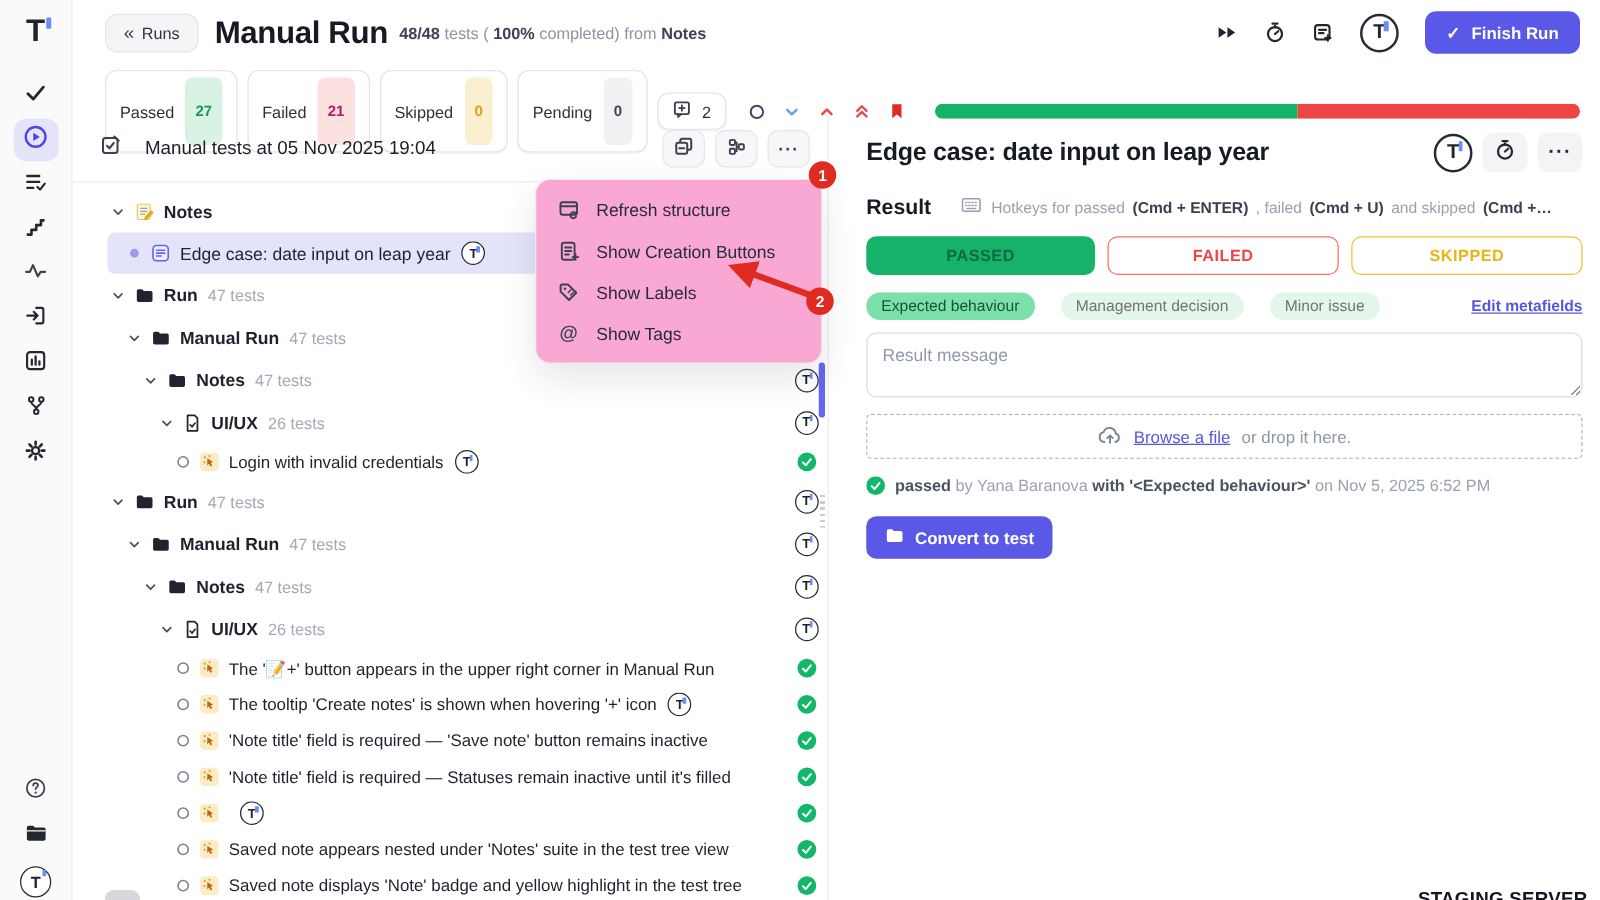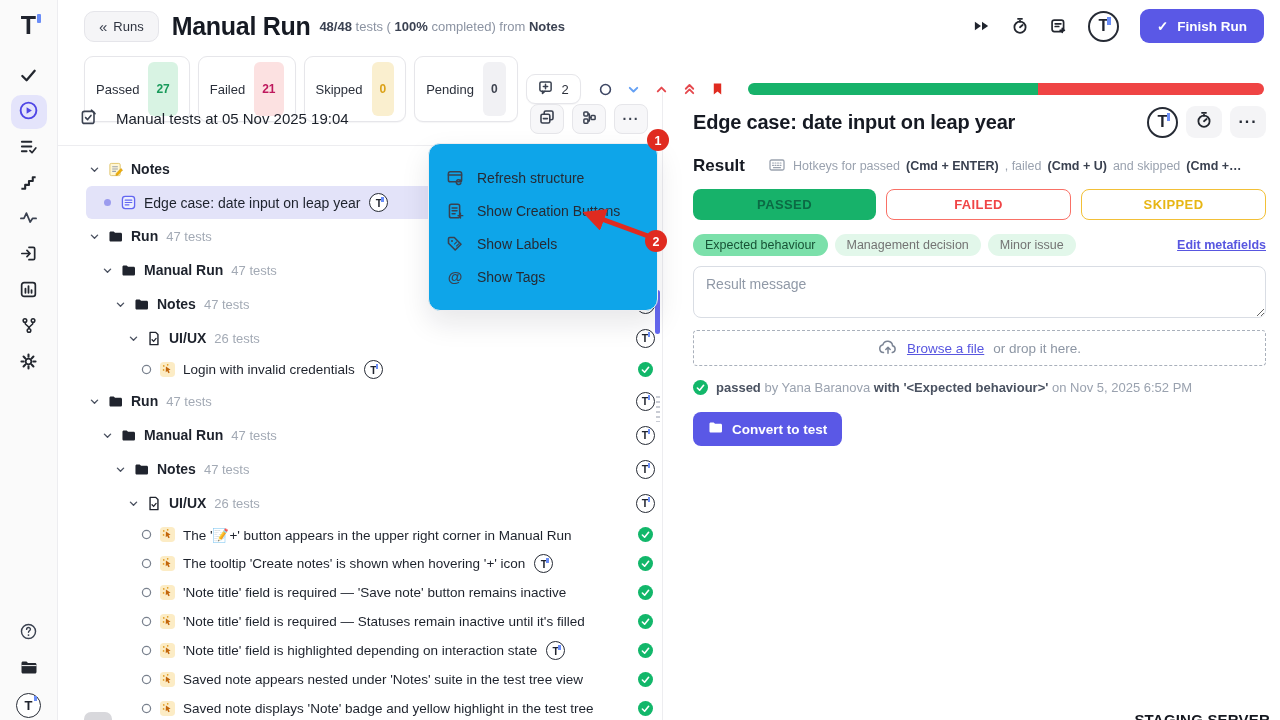--- a/index.html
+++ b/index.html
@@ -56,21 +56,21 @@
   .lbl.bold{font-weight:700}
   .meta{font-size:13px;color:#a3aab5;margin-left:8px;flex:none}
   .inline-tlogo{margin-left:9px}
   .row-right{flex:none;width:34px;display:flex;justify-content:center}
   .seldot{width:7px;height:7px;border-radius:50%;background:#9b9bee}
   .check-dot{width:15px;height:15px;border-radius:50%;background:#12b76a;display:inline-flex;align-items:center;justify-content:center}
   .vscroll{position:absolute;right:2px;top:198px;width:5px;height:44px;background:#6568f0;border-radius:3px}
   .grip{position:absolute;right:2px;top:304px;width:4px;height:26px;background:repeating-linear-gradient(#c9ccd4 0 2px,transparent 2px 5px)}
   .hscroll{position:absolute;left:26px;bottom:-6px;width:28px;height:14px;border-radius:7px;background:#d8d8dc}
   
-  .ctx-menu{position:absolute;left:428px;top:143px;width:230px;background:#0ea5e9;border:1px solid #ededf0;border-radius:12px;box-shadow:0 12px 28px rgba(16,24,40,.10);padding:17px 0;z-index:30}
+  .ctx-menu{position:absolute;left:428px;top:143px;width:230px;background:#f9a8d4;border:1px solid #ededf0;border-radius:12px;box-shadow:0 12px 28px rgba(16,24,40,.10);padding:7px 0;z-index:30}
   .menu-item{display:flex;align-items:center;gap:13px;padding:0 17px;height:33px;font-size:14px;color:#262b35;cursor:pointer}
   .menu-item .mi-icon{width:18px;display:flex;justify-content:center}
   .overlay-svg{position:absolute;inset:0;width:1280px;height:720px;z-index:40;pointer-events:none}
   
   .detail{flex:1;padding:14px 14px 0 30px;position:relative;overflow:hidden}
   .detail-head{display:flex;align-items:center}
   .detail-title{font-size:20px;font-weight:700;color:#161a23;letter-spacing:-.2px}
   .detail-actions{margin-left:auto;display:flex;align-items:center;gap:8px}
   .d-btn{width:36px;height:32px;background:#f4f4f6;border-radius:9px;display:flex;align-items:center;justify-content:center;color:#262b35;cursor:pointer;font-weight:700;letter-spacing:1px}
   .result-row{display:flex;align-items:center;margin-top:18px;gap:8px;white-space:nowrap;overflow:hidden}
@@ -644,21 +644,20 @@
             <span class="row-icon">
               <svg width="15" height="15" viewBox="0 0 16 16">
                 <rect width="16" height="16" rx="4" fill="#fcecc5"></rect>
                 <path d="M6.3 4.8l5 3.5-2.2.5 1.3 2.5-1.4.7-1.3-2.5-1.6 1.5z" fill="#c2650a"></path>
                 <circle cx="4" cy="4.2" r=".9" fill="#e09a1f"></circle>
                 <circle cx="8.2" cy="3" r=".9" fill="#e09a1f"></circle>
                 <circle cx="3.8" cy="8.4" r=".9" fill="#e09a1f"></circle>
               </svg>
             </span>
             <span class="row-label">
-              <span class="lbl">'Note title' field is highlighted depending on interaction state</span>
               <span class="tcircle inline-tlogo">T<i></i></span>
             </span>
             <span class="row-right">
               <span class="check-dot">
                 <svg width="9" height="8" viewBox="0 0 10 9">
                   <path d="M1.5 4.5l2.5 2.5 4.5-5.5" stroke="#fff" stroke-width="1.8" fill="none" stroke-linecap="round" stroke-linejoin="round"></path>
                 </svg>
               </span>
             </span>
           </div>
@@ -756,21 +755,21 @@
           </span>
       </div>
 
       <div class="status-btns" id="status-btns">
           <button class="sbtn passed">PASSED</button>
           <button class="sbtn failed">FAILED</button>
           <button class="sbtn skipped">SKIPPED</button>
         </div>
 
       <div class="meta-row">
-        <span id="pills" style="display:flex;gap:7px">
+        <span id="pills" style="display:flex;gap:21px">
             <span class="pill selected">Expected behaviour</span>
             <span class="pill">Management decision</span>
             <span class="pill">Minor issue</span>
           </span>
         <span class="edit-link">Edit metafields</span>
       </div>
 
       <textarea class="result-msg" placeholder="Result message" style=""></textarea>
 
       <div class="dropzone">

